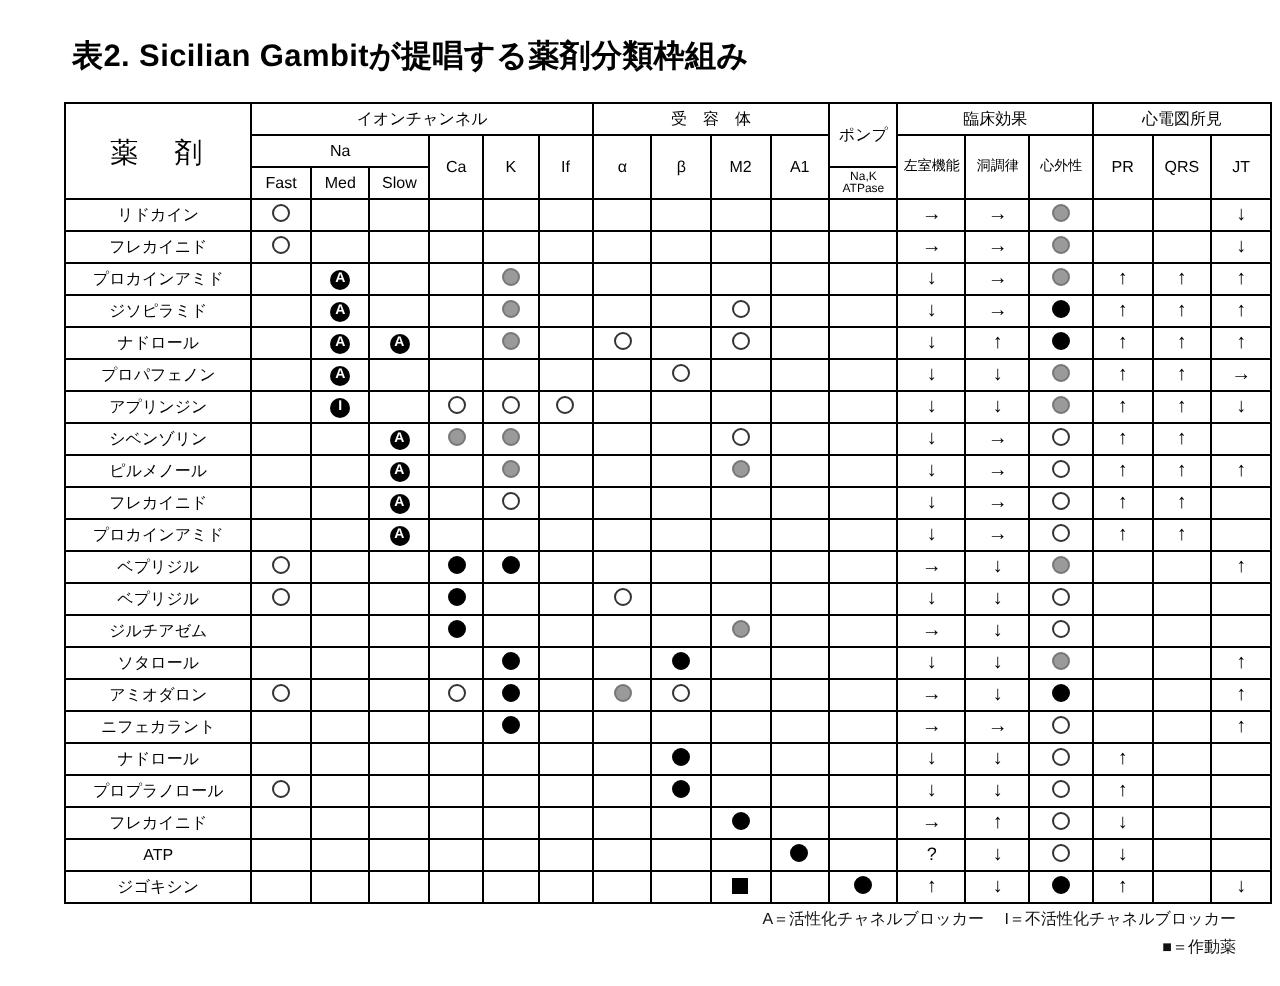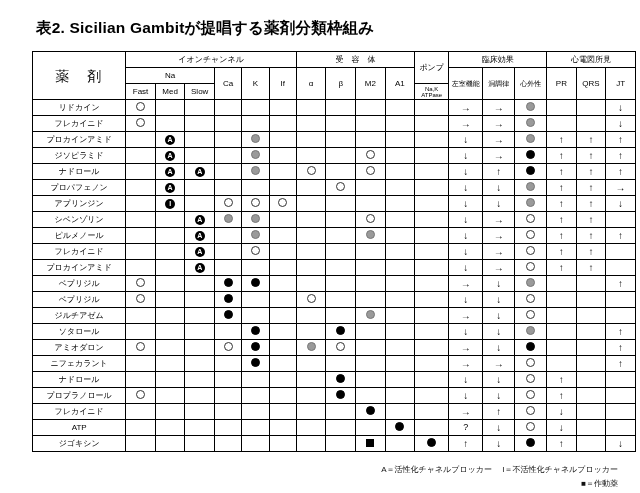--- a/index.html
+++ b/index.html
@@ -71,21 +71,21 @@
   .hdr-drug{width:78px;}
   .note{
     margin-top:6px;
     font-size:8px;
     text-align:right;
     line-height:1.5;
     color:#000;
     padding-right:4px;
   }
   .legend-dot{vertical-align:middle;margin:0 2px;}
-  .note2{margin-top:12px;font-size:8px;text-align:right;padding-right:4px;}
+  .note2{margin-top:2px;font-size:8px;text-align:right;padding-right:4px;}
   .note3{margin-top:3px;font-size:8px;text-align:right;padding-right:4px;}
 </style>
 </head>
 <body>
 
 <div id="page">
 
   <div id="title">表2. Sicilian Gambitが提唱する薬剤分類枠組み</div>
 
   <table class="gambit">

